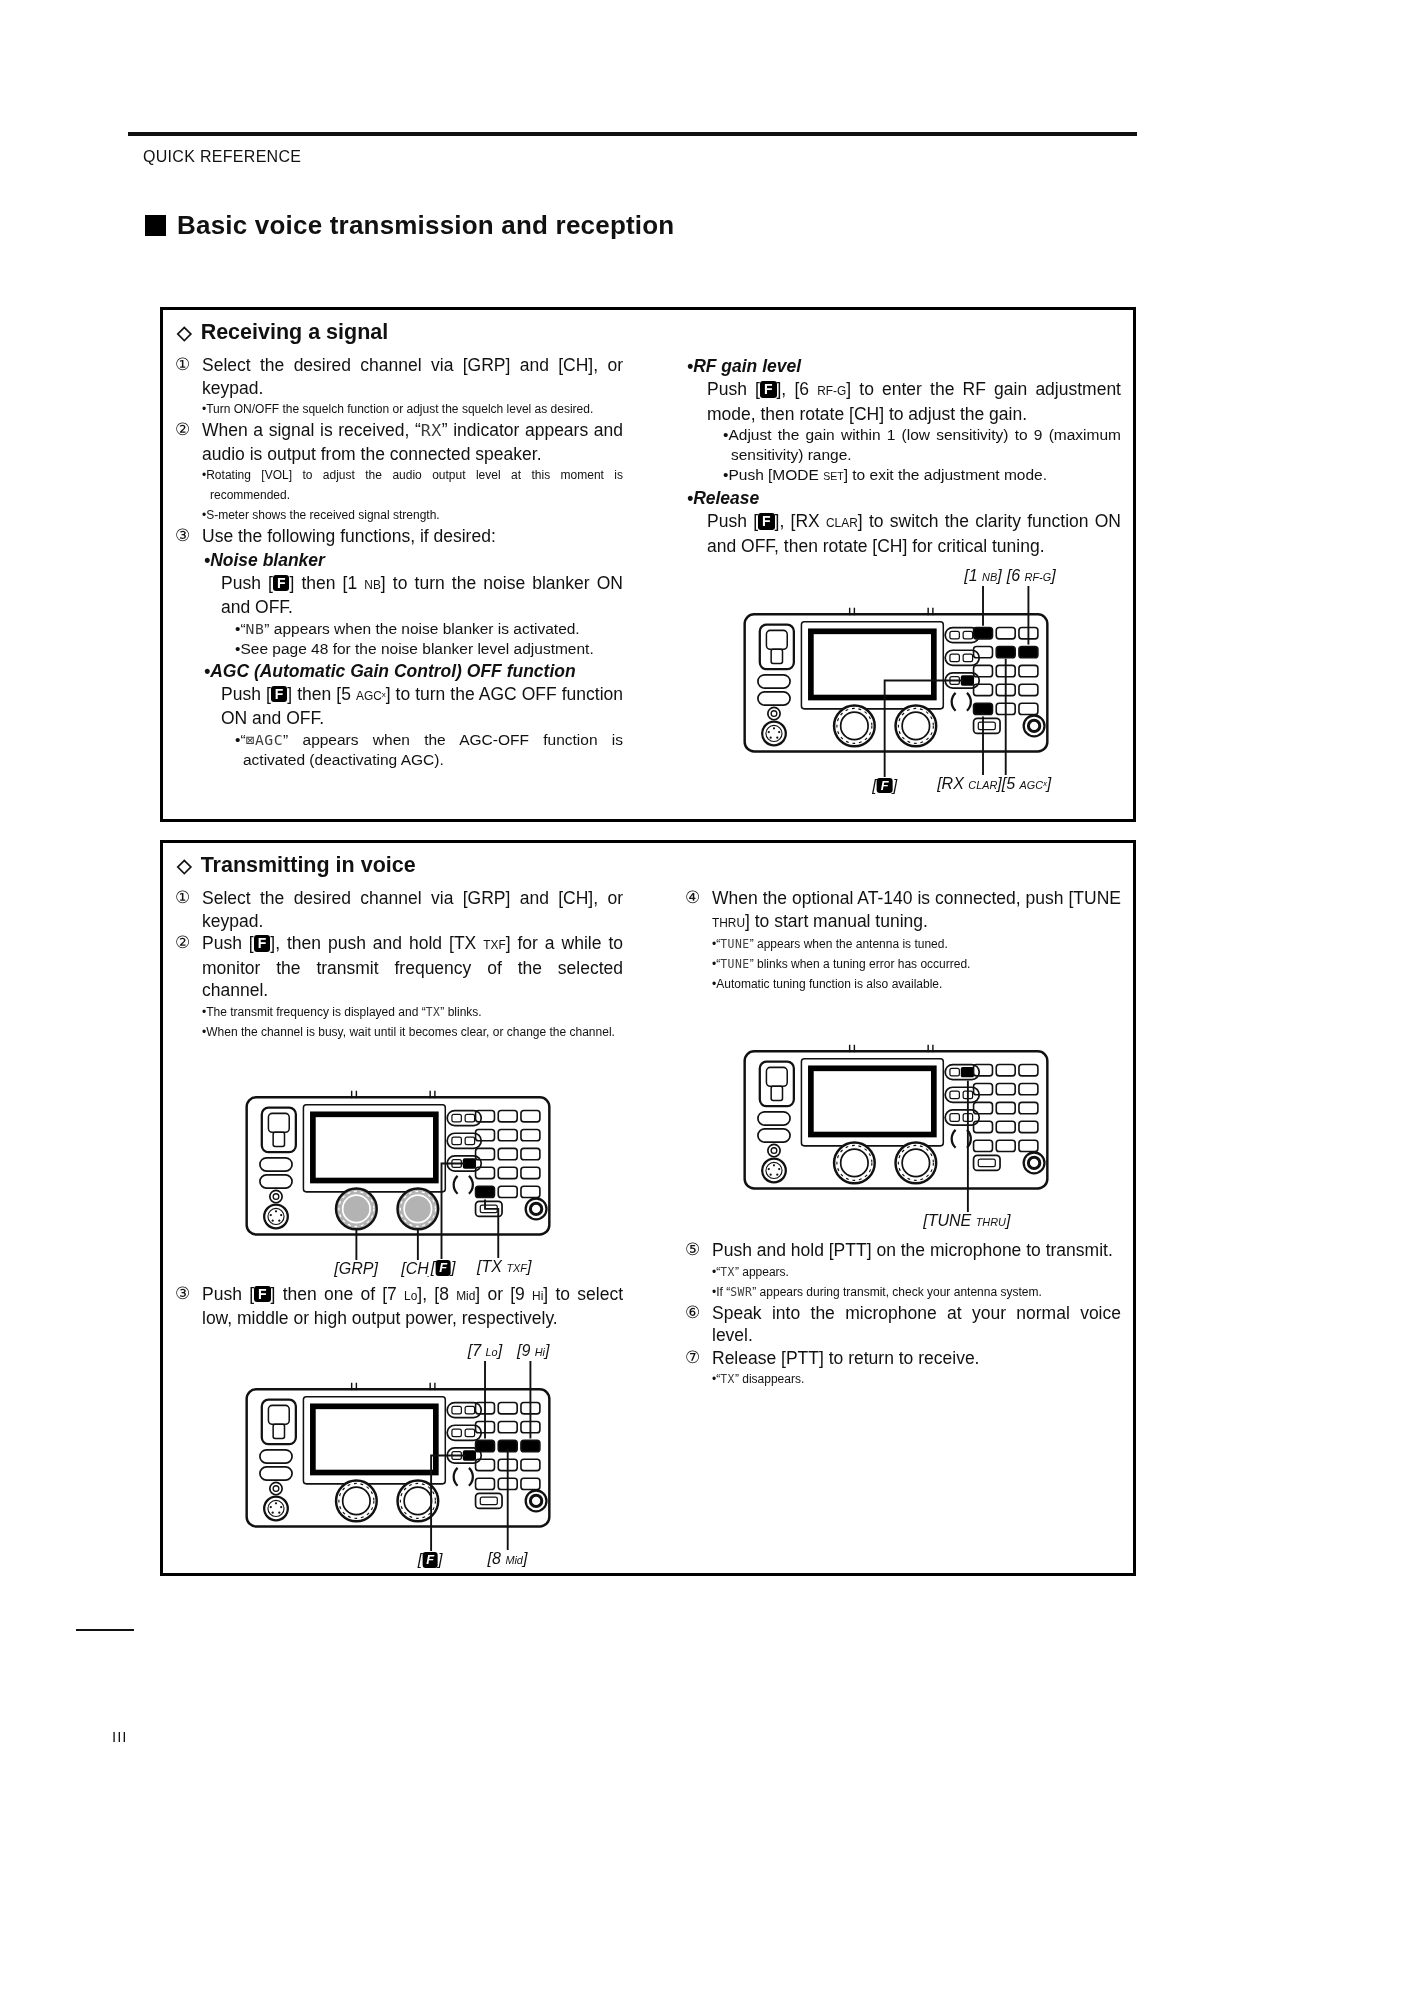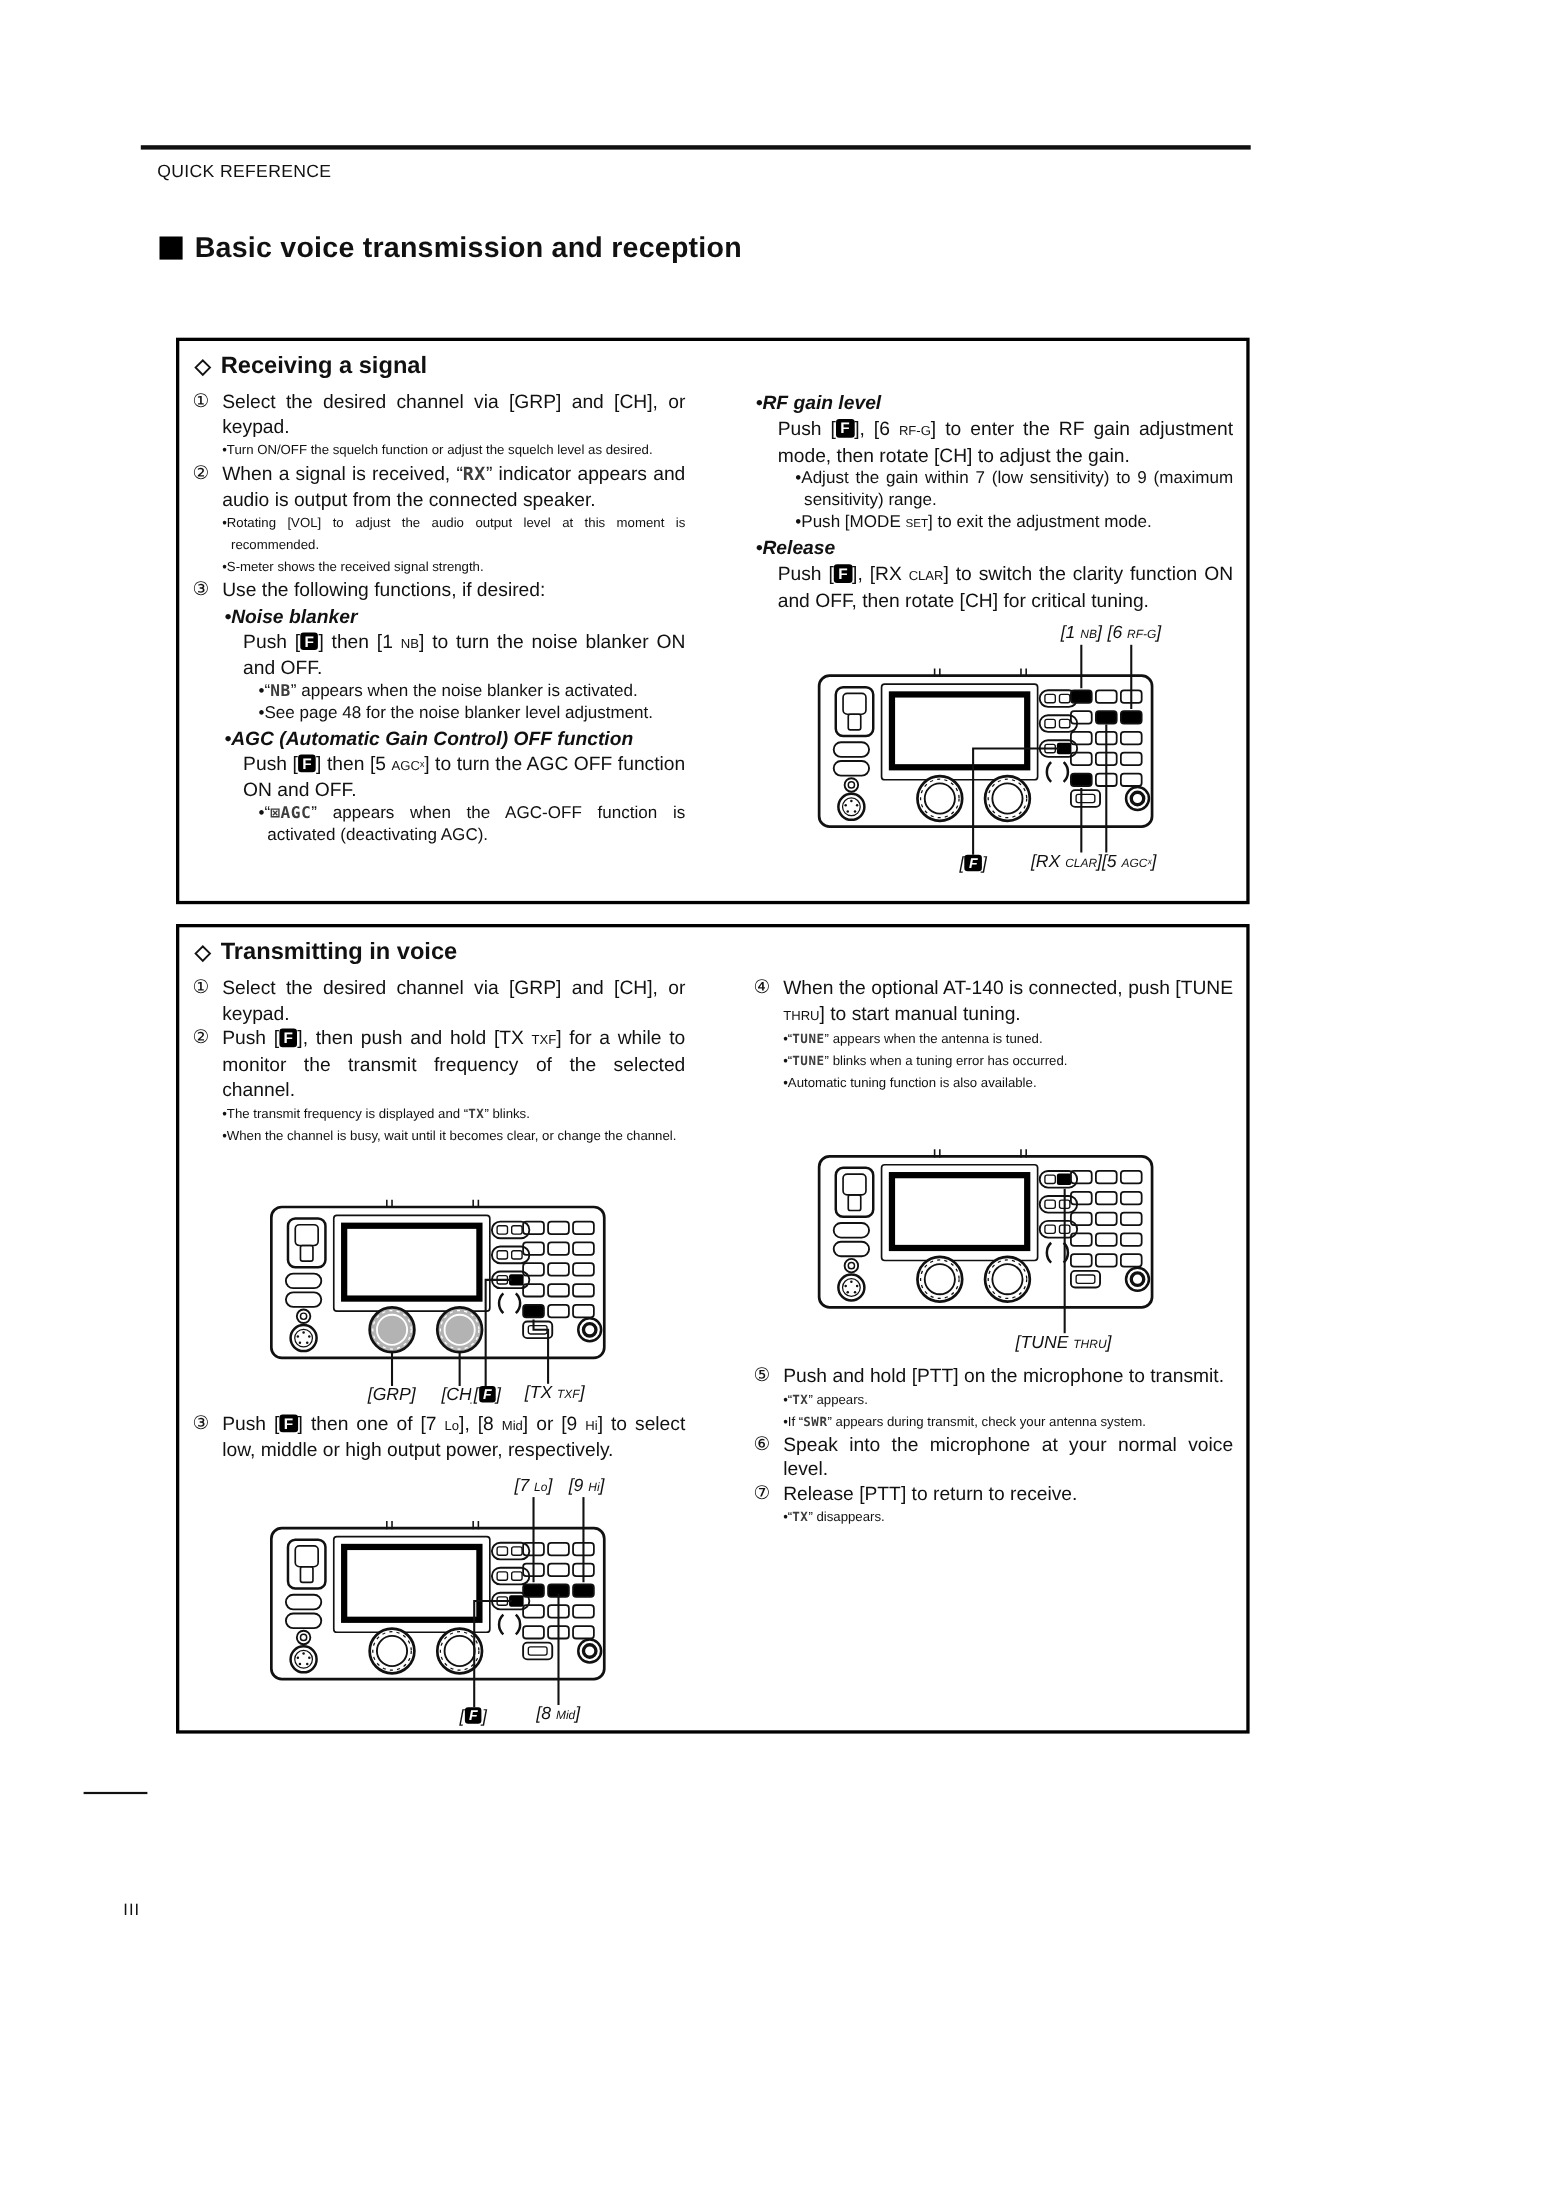--- a/index.html
+++ b/index.html
@@ -30,21 +30,21 @@
   .p-fh{font-size:17.5px;line-height:24px;margin-left:29px;font-weight:bold;font-style:italic;}
   .p-body{font-size:17.5px;line-height:22.5px;margin-left:46px;text-align:justify;}
   .p-sub2{font-size:15.5px;line-height:20px;margin-left:60px;padding-left:8px;text-indent:-8px;text-align:justify;}
   .col-r .p-fh{margin-left:2px;}
   .col-r .p-body{margin-left:22px;}
   .col-r .p-sub2{margin-left:38px;}
   
   .fkey{display:inline-block;background:#000;color:#fff;font-weight:bold;border-radius:3px;
         padding:0 4px;font-size:.8em;line-height:1.2;transform:translateY(-1px);}
   .sc{font-size:.68em;}
-  .lcd{font-family:"DejaVu Sans Mono",monospace;font-weight:bold;letter-spacing:.5px;color:#3d3d3d;font-size:.95em;}
+  .lcd{font-family:"DejaVu Sans Mono",monospace;font-weight:normal;letter-spacing:.5px;color:#3d3d3d;font-size:.95em;}
   
   .fig{position:relative;width:322px;height:227px;}
   .fig svg{position:absolute;left:0;top:0;}
   .flabel{position:absolute;transform:translateX(-50%);font-size:16px;white-space:nowrap;
           background:#fff;padding:0 2px;line-height:17px;z-index:2;font-style:italic;}
   .fig-rx{margin:10px 0 0 50px;}
   .fig-ch{margin:8px 0 6px 62px;}
   .fig-pw{margin:12px 0 0 62px;text-align:right;}
   .fig-tn{margin:10px 0 8px 50px;}
   
@@ -88,21 +88,21 @@
       <div class="p-body">Push [<span class="fkey">F</span>] then [1 <span class="sc">NB</span>] to turn the noise blanker ON and OFF.</div>
       <div class="p-sub2">•“<span class="lcd">NB</span>” appears when the noise blanker is activated.</div>
       <div class="p-sub2">•See page 48 for the noise blanker level adjustment.</div>
       <div class="p-fh">•AGC (Automatic Gain Control) OFF function</div>
       <div class="p-body">Push [<span class="fkey">F</span>] then [5 <span class="sc">AGCˣ</span>] to turn the AGC OFF function ON and OFF.</div>
       <div class="p-sub2">•“<span class="lcd">⊠AGC</span>” appears when the AGC-OFF function is activated (deactivating AGC).</div>
     </div>
     <div class="col-r">
       <div class="p-fh">•RF gain level</div>
       <div class="p-body">Push [<span class="fkey">F</span>], [6 <span class="sc">RF-G</span>] to enter the RF gain adjustment mode, then rotate [CH] to adjust the gain.</div>
-      <div class="p-sub2">•Adjust the gain within 7 (low sensitivity) to 9 (maximum sensitivity) range.</div>
+      <div class="p-sub2">•Adjust the gain within 1 (low sensitivity) to 9 (maximum sensitivity) range.</div>
       <div class="p-sub2">•Push [MODE <span class="sc">SET</span>] to exit the adjustment mode.</div>
       <div class="p-fh">•Release</div>
       <div class="p-body">Push [<span class="fkey">F</span>], [RX <span class="sc">CLAR</span>] to switch the clarity function ON and OFF, then rotate [CH] for critical tuning.</div>
       <div class="fig fig-rx">
         <span class="flabel" style="left:77%;top:0">[1 <span class="sc">NB</span>]</span>
         <span class="flabel" style="left:92%;top:0">[6 <span class="sc">RF-G</span>]</span>
         <div class="radio-svg">
             <svg viewBox="0 0 340 240" width="322" height="227" xmlns="http://www.w3.org/2000/svg">
               <rect x="10" y="50" width="320" height="145" rx="10" fill="#fff" stroke="#111" stroke-width="2.6"></rect>
               <path d="M121,43 v8 M126,43 v8 M204,43 v8 M209,43 v8" stroke="#111" stroke-width="1.5" fill="none"></path>

